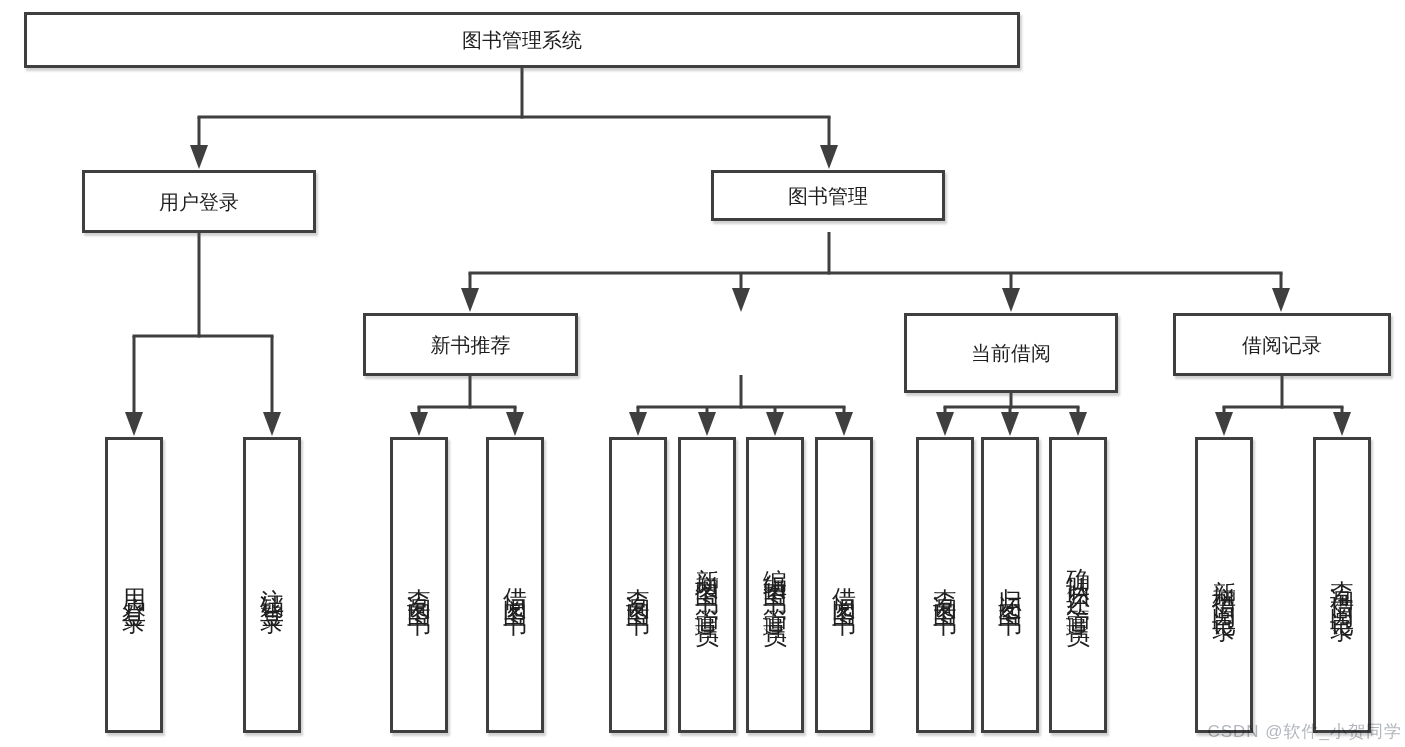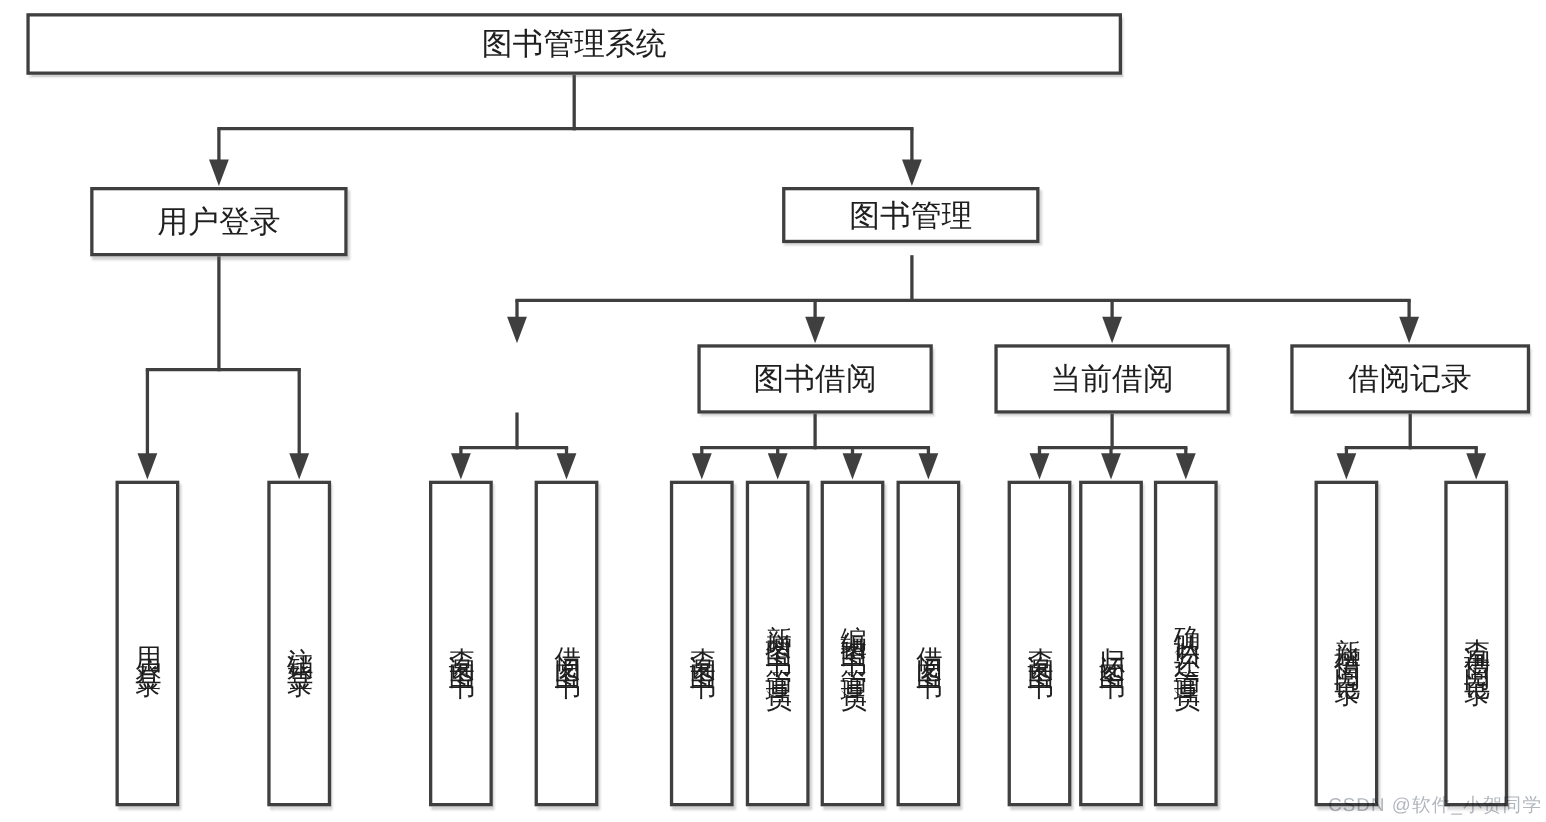--- a/index.html
+++ b/index.html
@@ -12,21 +12,21 @@
   }
   .wires{position:absolute;left:0;top:0;width:1405px;height:747px;}
   .wires line{stroke:var(--line,#3f3f3f);stroke-width:3;}
   .wires polygon{fill:var(--line,#3f3f3f);}
   .node{
     position:absolute;box-sizing:border-box;
     border:3px solid var(--line,#3f3f3f);
     background:#fff;
     display:flex;align-items:center;justify-content:center;
     color:var(--text,#1f1f1f);
-    font-size:28px;line-height:1;
+    font-size:20px;line-height:1;
     box-shadow:2px 3px 2px rgba(90,90,90,0.28);
     white-space:nowrap;
   }
   .node.v{
     writing-mode:vertical-rl;
     letter-spacing:8px;
     font-size:24px;
   }
   .watermark{
     position:absolute;right:3px;bottom:4px;
@@ -115,22 +115,22 @@
       <polygon points="1215,412 1233,412 1224,436"></polygon>
       <polygon points="1333,412 1351,412 1342,436"></polygon>
     </g>
   </svg>
 
   <div class="node" style="left:24px;top:12px;width:996px;height:56px">图书管理系统</div>
 
   <div class="node" style="left:82px;top:170px;width:234px;height:63px">用户登录</div>
   <div class="node" style="left:711px;top:170px;width:234px;height:51px">图书管理</div>
 
-  <div class="node" style="left:634px;top:313px;width:214px;height:63px">图书借阅</div>
-  <div class="node" style="left:904px;top:313px;width:214px;height:63px">当前借阅</div>
+  <div class="node" style="left:363px;top:313px;width:215px;height:63px">新书推荐</div>
+  <div class="node" style="left:904px;top:313px;width:214px;height:80px">当前借阅</div>
   <div class="node" style="left:1173px;top:313px;width:218px;height:63px">借阅记录</div>
 
   <div class="node v" style="left:105px;top:437px;width:58px;height:296px">用户登录</div>
   <div class="node v" style="left:243px;top:437px;width:58px;height:296px">注销登录</div>
 
   <div class="node v" style="left:390px;top:437px;width:58px;height:296px">查询图书</div>
   <div class="node v" style="left:486px;top:437px;width:58px;height:296px">借阅图书</div>
 
   <div class="node v" style="left:609px;top:437px;width:58px;height:296px">查询图书</div>
   <div class="node v" style="left:678px;top:437px;width:58px;height:296px">新增图书（管理员）</div>

